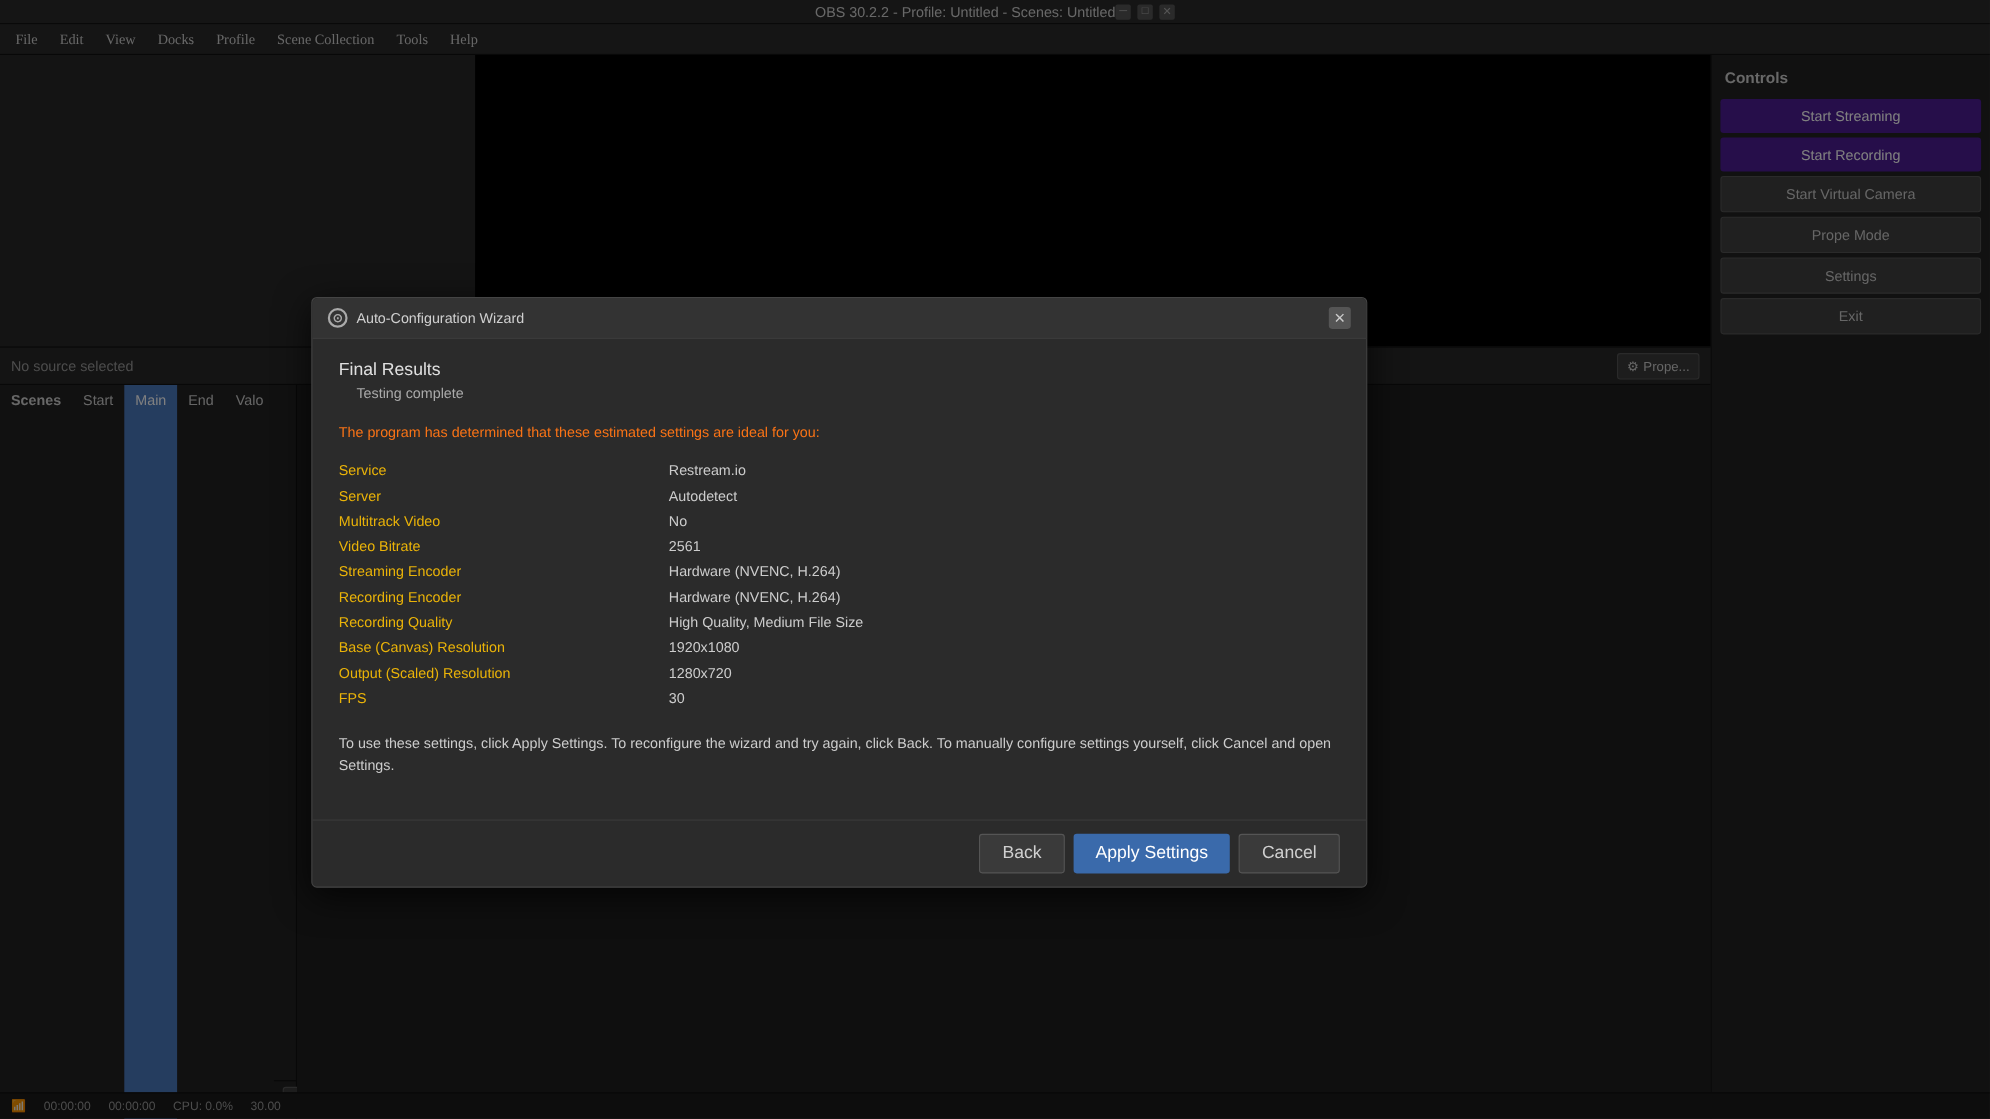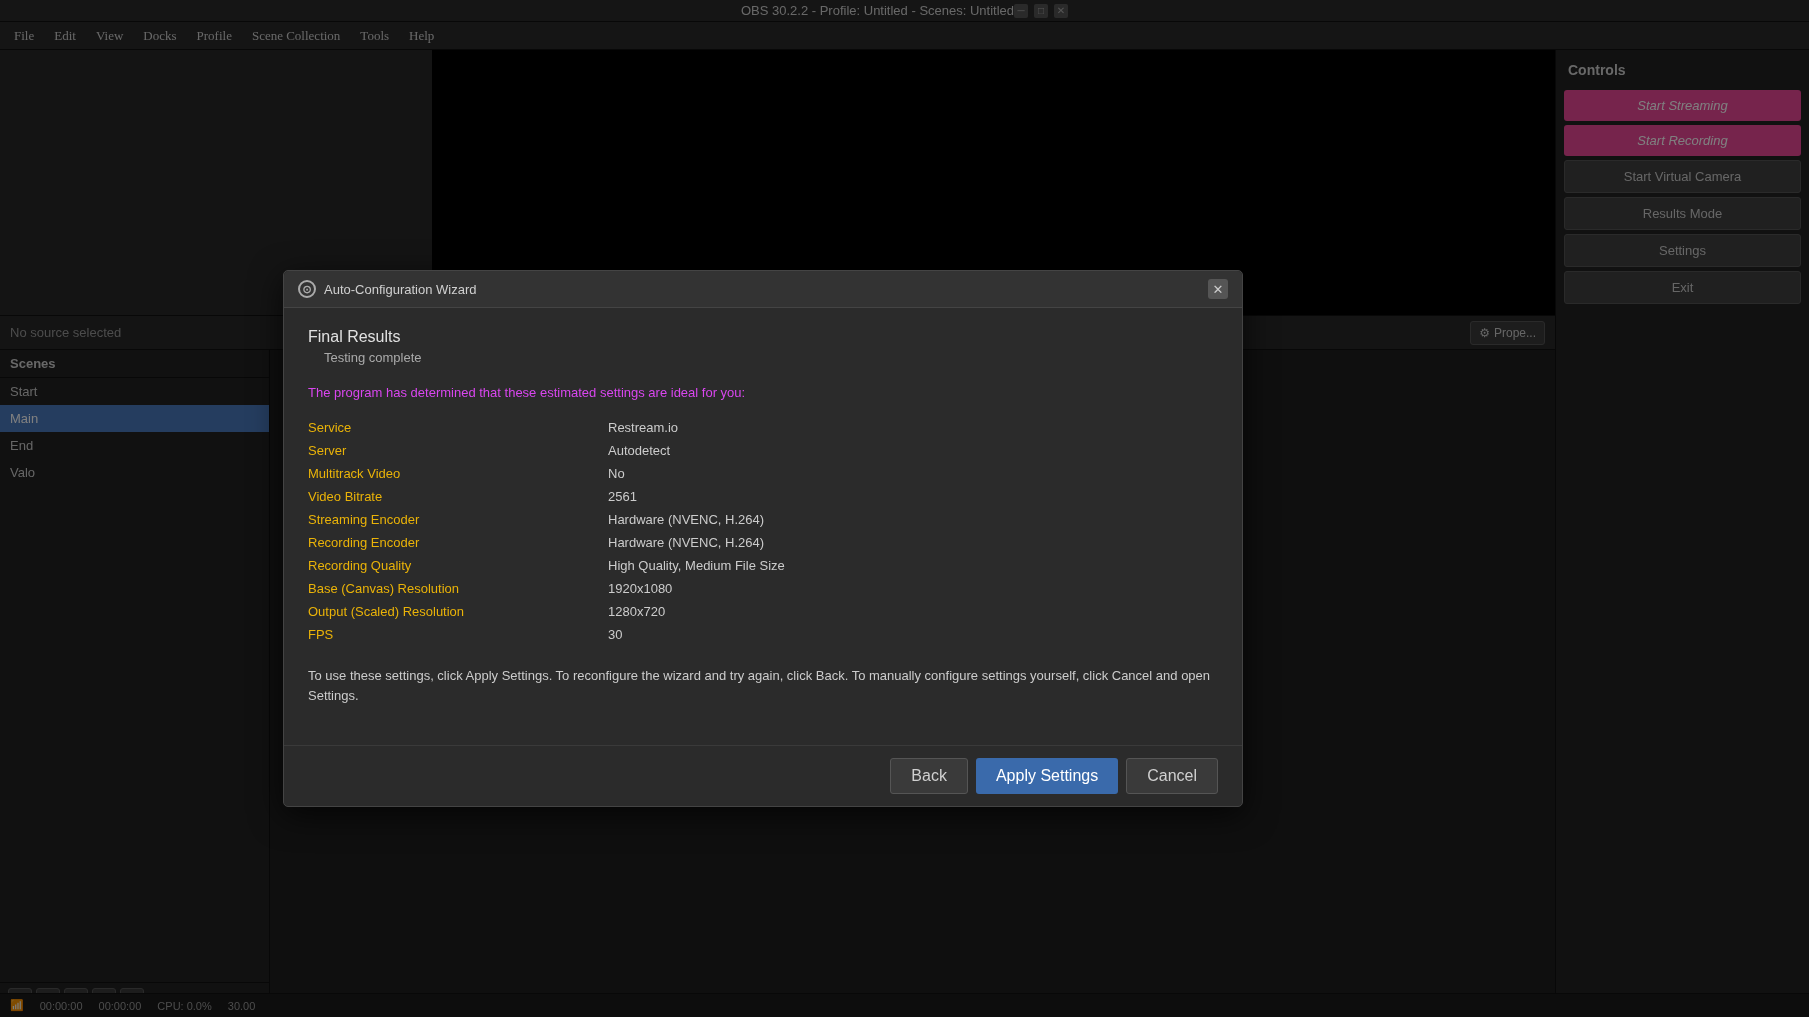--- a/index.html
+++ b/index.html
@@ -113,21 +113,21 @@
     #scenes-sources-row {
       display: flex;
       flex: 1;
       background: #232323;
     }
 
     #scenes-panel {
       width: 270px;
       border-right: 1px solid #111;
       display: flex;
-      flex-direction: column;
+      flex-direction: row;
     }
 
     #scenes-header {
       padding: 6px 10px;
       font-weight: bold;
       font-size: 13px;
       color: #d0d0d0;
       border-bottom: 1px solid #111;
     }
 
@@ -180,21 +180,21 @@
       margin: 2px 8px;
       padding: 8px 10px;
       border: none;
       border-radius: 3px;
       cursor: pointer;
       font-size: 13px;
       text-align: center;
       color: #fff;
     }
 
-    .control-btn-blue { background: #ec4899; font-style: italic; }
+    .control-btn-blue { background: #4c1d95; }
     .control-btn-dark { background: #404040; border: 1px solid #555; color: #ccc; }
 
     #status-bar {
       height: 24px;
       background: #1a1a1a;
       border-top: 1px solid #111;
       display: flex;
       align-items: center;
       padding: 0 10px;
       gap: 16px;
@@ -282,21 +282,21 @@
     }
 
     #dialog-subtitle {
       color: #aaa;
       font-size: 13px;
       margin-bottom: 20px;
       padding-left: 16px;
     }
 
     #dialog-intro {
-      color: #d946ef;
+      color: #f97316;
       font-size: 13px;
       margin-bottom: 16px;
     }
 
     #settings-table {
       width: 100%;
       border-collapse: collapse;
       margin-bottom: 20px;
     }
 
@@ -404,21 +404,21 @@
 
       <div style="flex:1; background:#1e1e1e;"></div>
     </div>
   </div>
 
   <div id="controls-panel">
     <div id="controls-header">Controls</div>
     <button class="control-btn control-btn-blue">Start Streaming</button>
     <button class="control-btn control-btn-blue">Start Recording</button>
     <button class="control-btn control-btn-dark">Start Virtual Camera</button>
-    <button class="control-btn control-btn-dark">Results Mode</button>
+    <button class="control-btn control-btn-dark">Prope Mode</button>
     <button class="control-btn control-btn-dark">Settings</button>
     <button class="control-btn control-btn-dark">Exit</button>
   </div>
 
 </div>
 
 <div id="status-bar">
   <span>📶</span>
   <span>00:00:00</span>
   <span>00:00:00</span>

